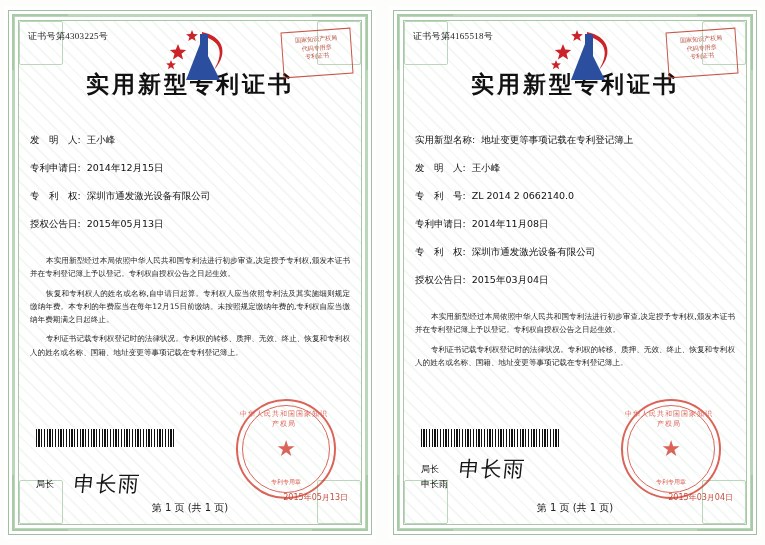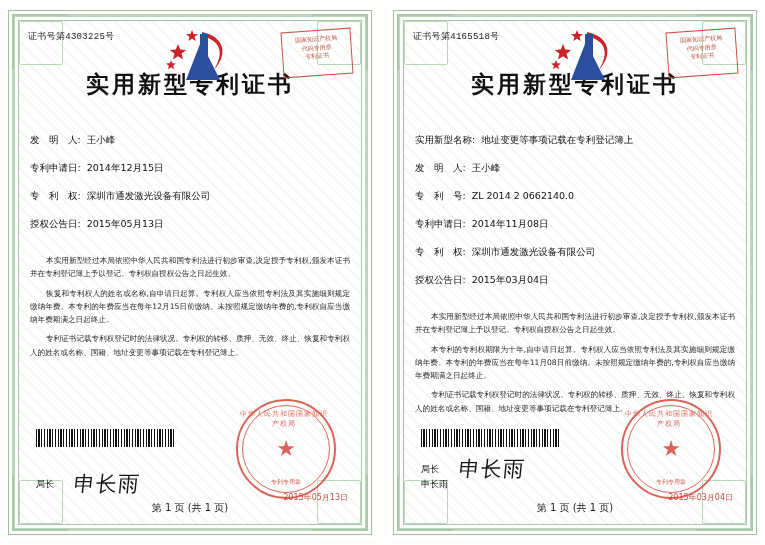--- a/index.html
+++ b/index.html
@@ -74,21 +74,21 @@
 
   .content {
     position: absolute;
     left: 22px;
     right: 22px;
     top: 18px;
     bottom: 18px;
   }
 
   .cert-no {
-    font-family: Liberation Mono, monospace;
+    font-family: Liberation Serif, serif;
     font-size: 9px;
     color: #1a1a1a;
     margin-top: 6px;
     margin-left: 2px;
     letter-spacing: 0.3px;
   }
 
   
   .logo {
     position: absolute;
@@ -384,21 +384,20 @@
         <div class="field">
           <span class="lab">专　利　权:</span><span class="val">深圳市通发激光设备有限公司</span>
         </div>
         <div class="field">
           <span class="lab">授权公告日:</span><span class="val">2015年03月04日</span>
         </div>
       </div>
 
       <div class="paras">
         <div class="para">本实用新型经过本局依照中华人民共和国专利法进行初步审查,决定授予专利权,颁发本证书并在专利登记簿上予以登记。专利权自授权公告之日起生效。</div>
-        <div class="para">本专利的专利权期限为十年,自申请日起算。专利权人应当依照专利法及其实施细则规定缴纳年费。本专利的年费应当在每年11月08日前缴纳。未按照规定缴纳年费的,专利权自应当缴纳年费期满之日起终止。</div>
         <div class="para">专利证书记载专利权登记时的法律状况。专利权的转移、质押、无效、终止、恢复和专利权人的姓名或名称、国籍、地址变更等事项记载在专利登记簿上。</div>
       </div>
 
       <div class="barcode"></div>
 
       <div class="signature-block">
         <div class="sig-label">局长</div>
         <div class="sig-label">申长雨</div>
         <div class="sig-name">申长雨</div>
       </div>

